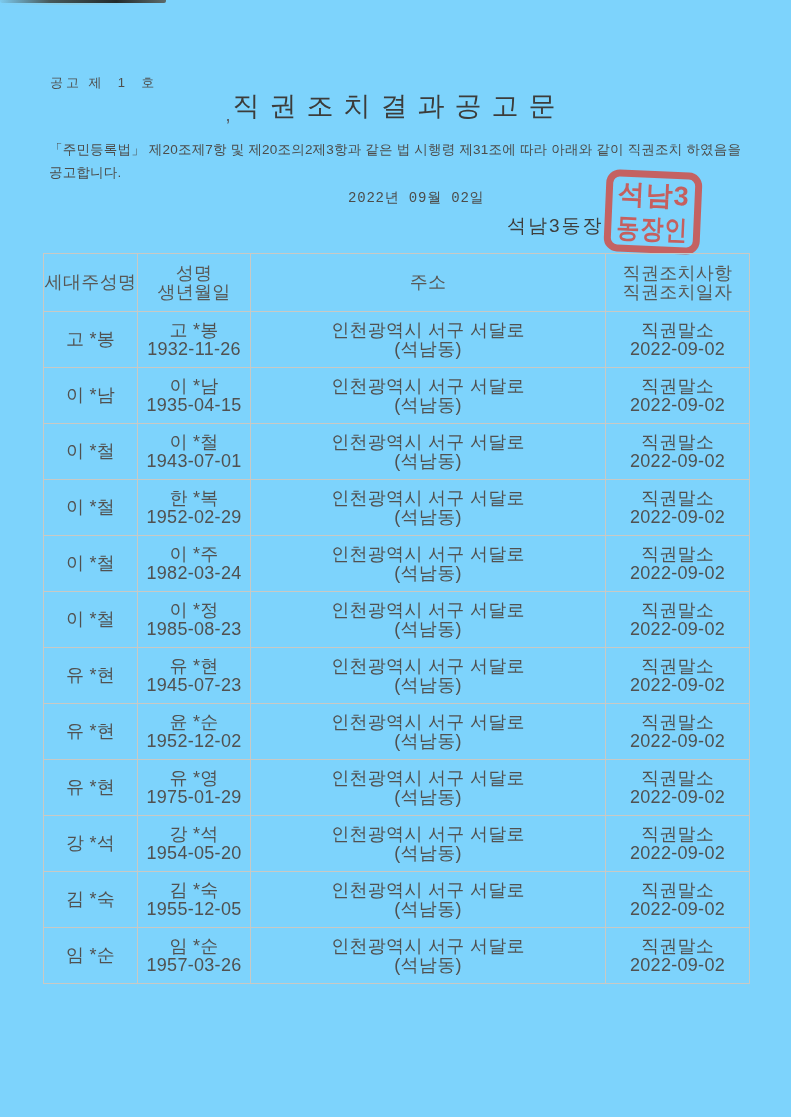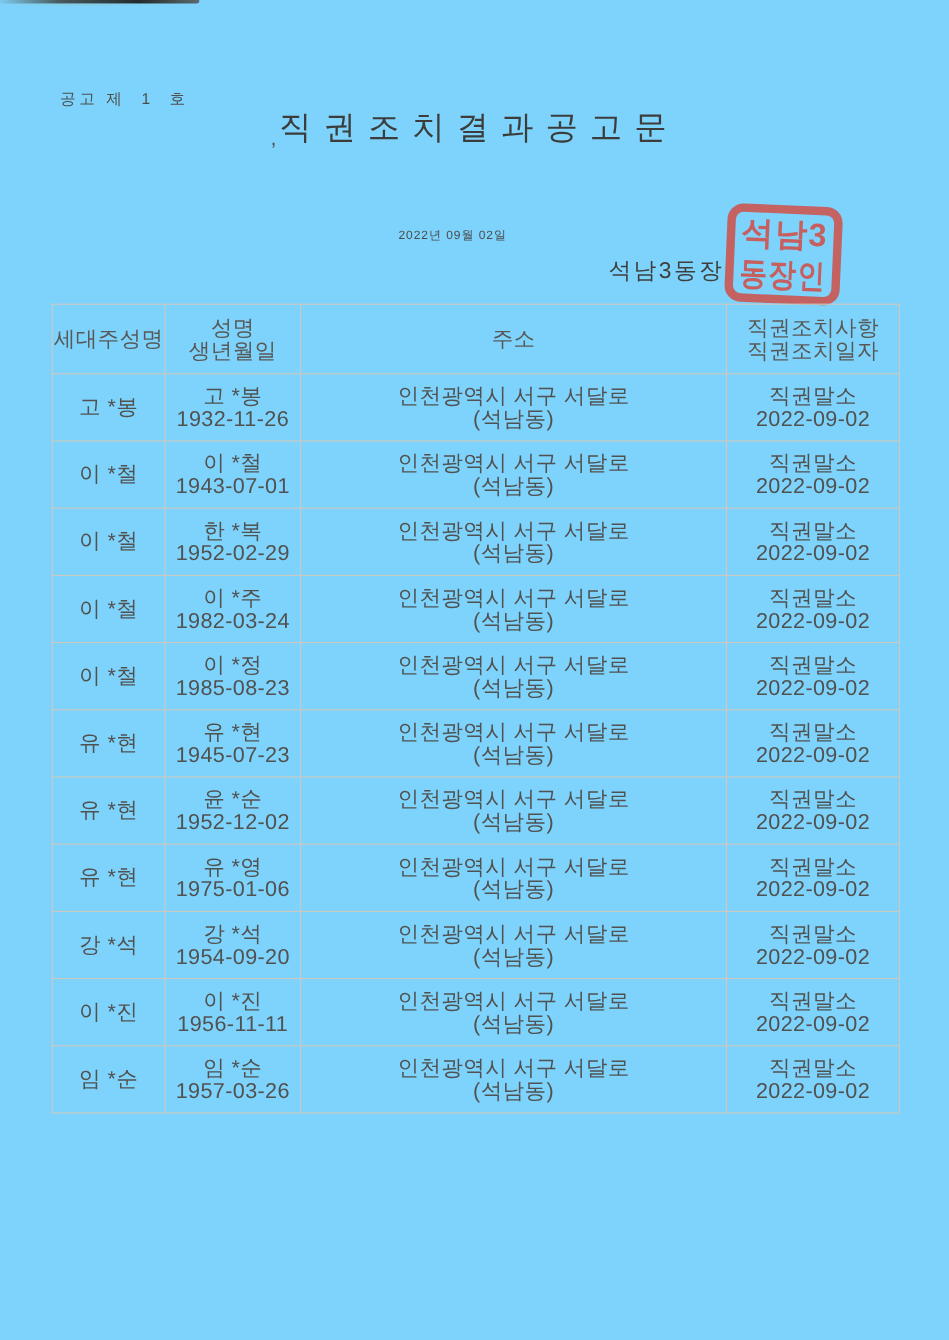--- a/index.html
+++ b/index.html
@@ -35,22 +35,22 @@
   }
   .doc-title{
     font-size:27px;letter-spacing:10px;color:#3c3c3a;font-weight:500;
   }
   .body-text{
     position:absolute;top:138px;left:49px;width:700px;
     font-size:13.5px;line-height:23px;letter-spacing:0.2px;color:#4c4c4a;
   }
   .body-text .line{white-space:nowrap;}
   .issue-date{
-    position:absolute;top:189px;left:332px;
-    font-size:10px;letter-spacing:0.8px;color:#4c4c4a;
+    position:absolute;top:189px;left:348px;
+    font-size:14px;letter-spacing:0.8px;color:#4c4c4a;font-family:Liberation Mono, monospace;
   }
   .signer{
     position:absolute;top:213px;left:507px;
     font-size:19px;letter-spacing:2px;color:#3e3e3c;
   }
   .stamp{
     position:absolute;top:170px;left:604px;width:98px;height:84px;
     transform:rotate(2.5deg);opacity:0.92;
   }
   .stamp svg{display:block;width:98px;height:84px;}
@@ -76,20 +76,24 @@
 
   <div class="artifact-top"></div>
   <div class="artifact-top-glow"></div>
 
   <div class="notice-number">공고 제  1  호</div>
 
   <div class="title-row">
     <span class="title-mark">,</span><span class="doc-title">직권조치결과공고문</span>
   </div>
 
+  <div class="body-text">
+    <div class="line">「주민등록법」 제20조제7항 및 제20조의2제3항과 같은 법 시행령 제31조에 따라 아래와 같이 직권조치 하였음을</div>
+    <div class="line">공고합니다.</div>
+  </div>
 
   <div class="issue-date">2022년 09월 02일</div>
 
   <div class="signer">석남3동장</div>
 
   <div class="stamp">
     <svg viewBox="0 0 98 84" xmlns="http://www.w3.org/2000/svg">
       <rect x="4.5" y="4.5" width="89" height="75" rx="10" fill="none" stroke-width="7" opacity="0.88" stroke="#d5483e"></rect>
       <text x="49" y="34" text-anchor="middle" font-size="27" font-weight="bold" letter-spacing="1" textLength="72" lengthAdjust="spacingAndGlyphs" opacity="0.9" fill="#d5483e">석남3</text>
       <text x="49" y="68" text-anchor="middle" font-size="27" font-weight="bold" letter-spacing="1" textLength="72" lengthAdjust="spacingAndGlyphs" opacity="0.9" fill="#d5483e">동장인</text>
@@ -134,20 +138,37 @@
         <div class="cl">인천광역시 서구 서달로</div>
         <div class="cl">(석남동)</div>
       </td>
       <td>
         <div class="cl">직권말소</div>
         <div class="cl">2022-09-02</div>
       </td>
     </tr>
         <tr>
       <td>
+        <div class="cl">이 *남</div>
+      </td>
+      <td>
+        <div class="cl">이 *남</div>
+        <div class="cl">1935-04-15</div>
+      </td>
+      <td>
+        <div class="cl">인천광역시 서구 서달로</div>
+        <div class="cl">(석남동)</div>
+      </td>
+      <td>
+        <div class="cl">직권말소</div>
+        <div class="cl">2022-09-02</div>
+      </td>
+    </tr>
+        <tr>
+      <td>
         <div class="cl">이 *철</div>
       </td>
       <td>
         <div class="cl">이 *철</div>
         <div class="cl">1943-07-01</div>
       </td>
       <td>
         <div class="cl">인천광역시 서구 서달로</div>
         <div class="cl">(석남동)</div>
       </td>
@@ -240,55 +261,55 @@
         <div class="cl">직권말소</div>
         <div class="cl">2022-09-02</div>
       </td>
     </tr>
         <tr>
       <td>
         <div class="cl">유 *현</div>
       </td>
       <td>
         <div class="cl">유 *영</div>
-        <div class="cl">1975-01-06</div>
+        <div class="cl">1975-01-29</div>
       </td>
       <td>
         <div class="cl">인천광역시 서구 서달로</div>
         <div class="cl">(석남동)</div>
       </td>
       <td>
         <div class="cl">직권말소</div>
         <div class="cl">2022-09-02</div>
       </td>
     </tr>
         <tr>
       <td>
         <div class="cl">강 *석</div>
       </td>
       <td>
         <div class="cl">강 *석</div>
-        <div class="cl">1954-09-20</div>
-      </td>
-      <td>
-        <div class="cl">인천광역시 서구 서달로</div>
-        <div class="cl">(석남동)</div>
-      </td>
-      <td>
-        <div class="cl">직권말소</div>
-        <div class="cl">2022-09-02</div>
-      </td>
-    </tr>
-        <tr>
-      <td>
-        <div class="cl">이 *진</div>
-      </td>
-      <td>
-        <div class="cl">이 *진</div>
-        <div class="cl">1956-11-11</div>
+        <div class="cl">1954-05-20</div>
+      </td>
+      <td>
+        <div class="cl">인천광역시 서구 서달로</div>
+        <div class="cl">(석남동)</div>
+      </td>
+      <td>
+        <div class="cl">직권말소</div>
+        <div class="cl">2022-09-02</div>
+      </td>
+    </tr>
+        <tr>
+      <td>
+        <div class="cl">김 *숙</div>
+      </td>
+      <td>
+        <div class="cl">김 *숙</div>
+        <div class="cl">1955-12-05</div>
       </td>
       <td>
         <div class="cl">인천광역시 서구 서달로</div>
         <div class="cl">(석남동)</div>
       </td>
       <td>
         <div class="cl">직권말소</div>
         <div class="cl">2022-09-02</div>
       </td>
     </tr>

